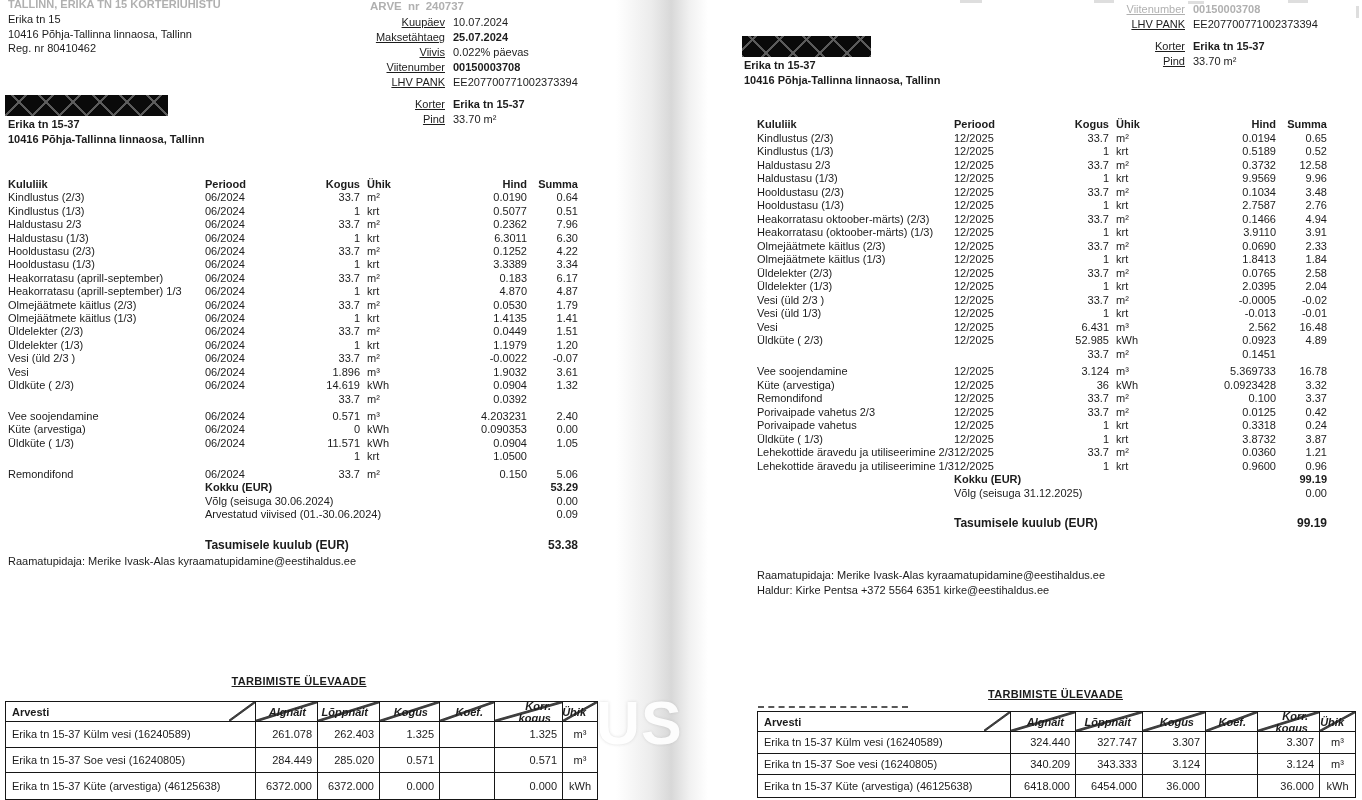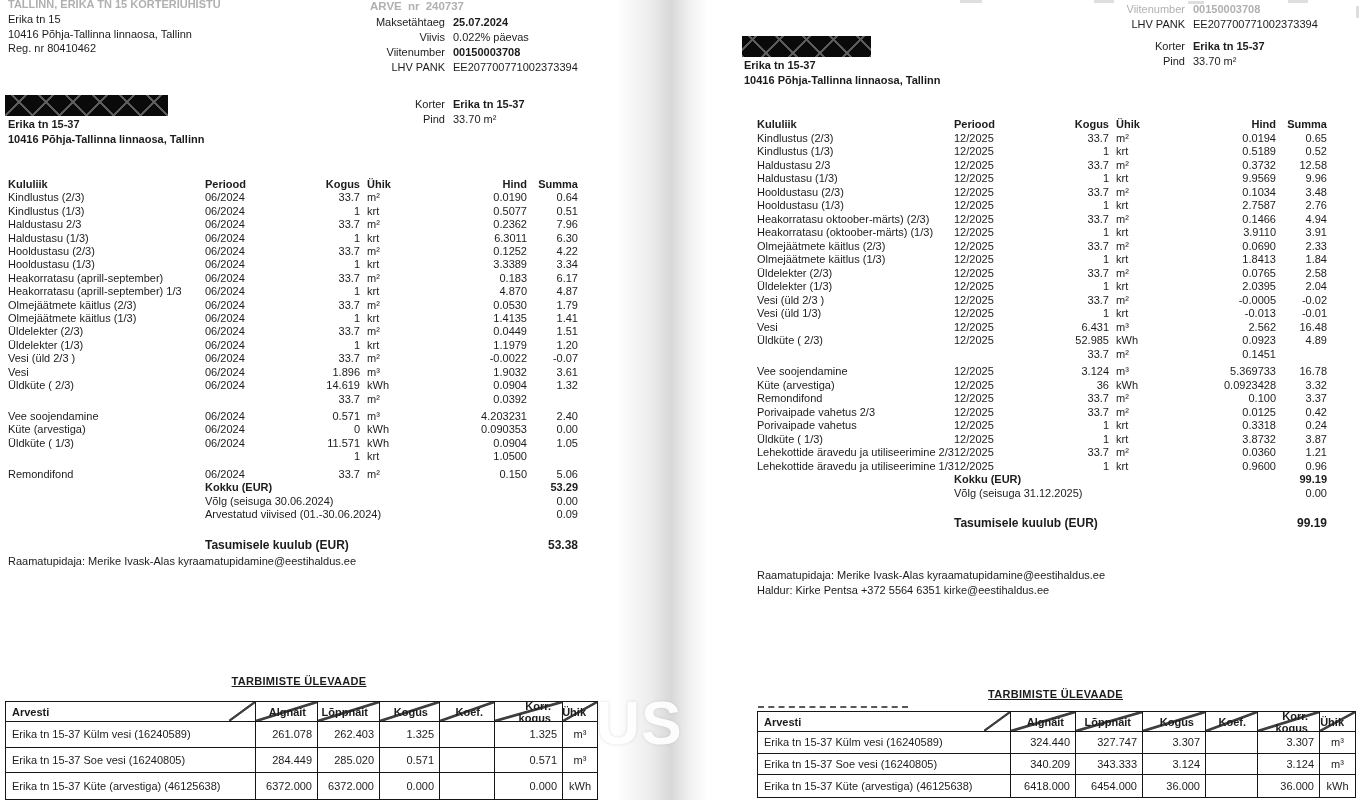--- a/index.html
+++ b/index.html
@@ -16,21 +16,21 @@
     color:#ffffff;opacity:.93;text-shadow:0 0 3px rgba(175,175,175,.5);}
 
   .page{z-index:2;}
 
   
   .org-block{line-height:14.8px;}
   .addr-bold{line-height:14.6px;font-weight:700;}
 
   
   .meta-host .meta-row{display:flex;line-height:15.1px;}
-  .meta-host .ml{width:205px;text-align:right;}
+  .meta-host .ml{width:205px;text-align:right;text-decoration:underline;}
   .meta-host.narrow .ml{width:200px;}
   .meta-host .mv{margin-left:8px;}
   .meta-row.bold .mv{font-weight:700;}
   .meta-row.faded .ml,.meta-row.faded .mv{color:#b0b0b0;}
 
   
   .redact{background-color:#0a0a0a;
     background-image:
       repeating-linear-gradient(45deg, rgba(95,95,95,.95) 0 2px, transparent 2px 19px),
       repeating-linear-gradient(-45deg, rgba(95,95,95,.95) 0 2px, transparent 2px 19px);}
@@ -59,21 +59,21 @@
   
   .cons-title{font-weight:700;text-align:center;letter-spacing:.3px;text-decoration:underline;}
   .cons-table{border:1.4px solid #161616;text-align:right;}
   .cons-table .crow{display:flex;}
   .cons-table .cell{border-right:1px solid #161616;border-bottom:1px solid #161616;
     box-sizing:border-box;display:flex;align-items:center;overflow:hidden;}
   .cons-table .crow .cell:last-child{border-right:none;}
   .cons-table .crow:last-child .cell{border-bottom:none;}
   .cons-table .hcell{font-weight:700;}
   .cons-table .hcell:not(.first){justify-content:flex-end;padding-right:11px;
-    background-image:linear-gradient(to bottom right, transparent 45%, #3f3f3f 47.5%, #3f3f3f 52.5%, transparent 55%);}
+    background-image:linear-gradient(to bottom right, transparent 45%, #3f3f3f 47.5%, #3f3f3f 52.5%, transparent 55%);font-style:italic;}
   .cons-table .hcell.first{padding-left:6px;
     background-image:linear-gradient(to bottom right, transparent 45%, #3f3f3f 47.5%, #3f3f3f 52.5%, transparent 55%);
     background-size:26px 100%;background-repeat:no-repeat;background-position:right top;}
   .cons-table .tcell{padding-left:6px;}
   .cons-table .ncell{justify-content:flex-end;padding-right:5px;}
   .cons-table .ucell{justify-content:center;}
   
   .l-cons .w0{width:250px;} .l-cons .w1{width:62px;} .l-cons .w2{width:62px;} .l-cons .w3{width:60px;}
   .l-cons .w4{width:55px;} .l-cons .w5{width:68px;} .l-cons .w6{width:34px;}
   .l-cons .hrow .cell{height:20px;} .l-cons .drow .cell{height:25.6px;}
@@ -98,20 +98,24 @@
       <div class="b faded-txt">TALLINN, ERIKA TN 15 KORTERIÜHISTU</div>
       <div>Erika tn 15</div>
       <div>10416 Põhja-Tallinna linnaosa, Tallinn</div>
       <div>Reg. nr 80410462</div>
     </div>
 
     <div class="abs b faded-txt" style="left:370px;top:0px;font-size:11.5px;word-spacing:3px;">ARVE nr  240737</div>
 
     <div class="abs meta-host" style="left:240px;top:15px;width:430px;">
 
+        <div class="meta-row">
+          <span class="ml">Kuupäev</span>
+          <span class="mv">10.07.2024</span>
+        </div>
 
         <div class="meta-row bold">
           <span class="ml">Maksetähtaeg</span>
           <span class="mv">25.07.2024</span>
         </div>
 
         <div class="meta-row">
           <span class="ml">Viivis</span>
           <span class="mv">0.022% päevas</span>
         </div>

